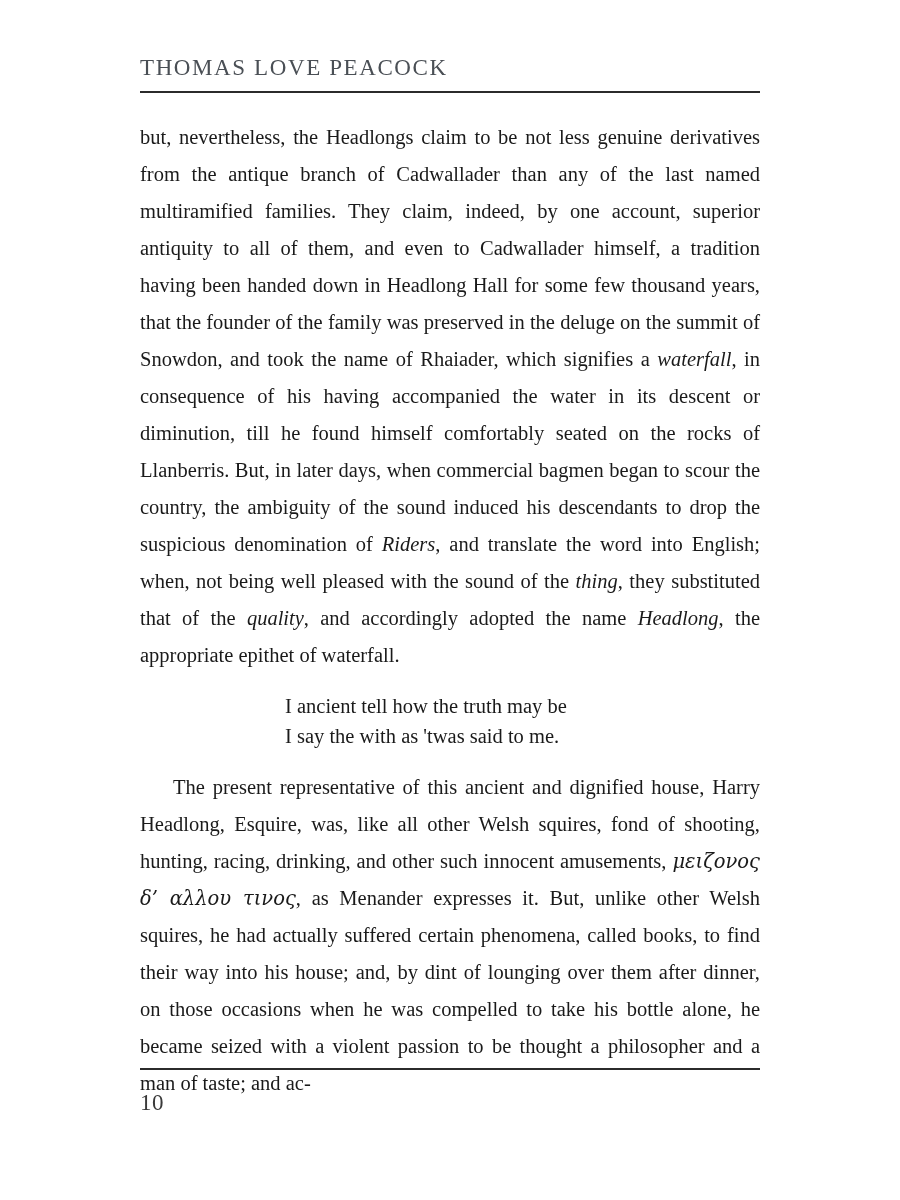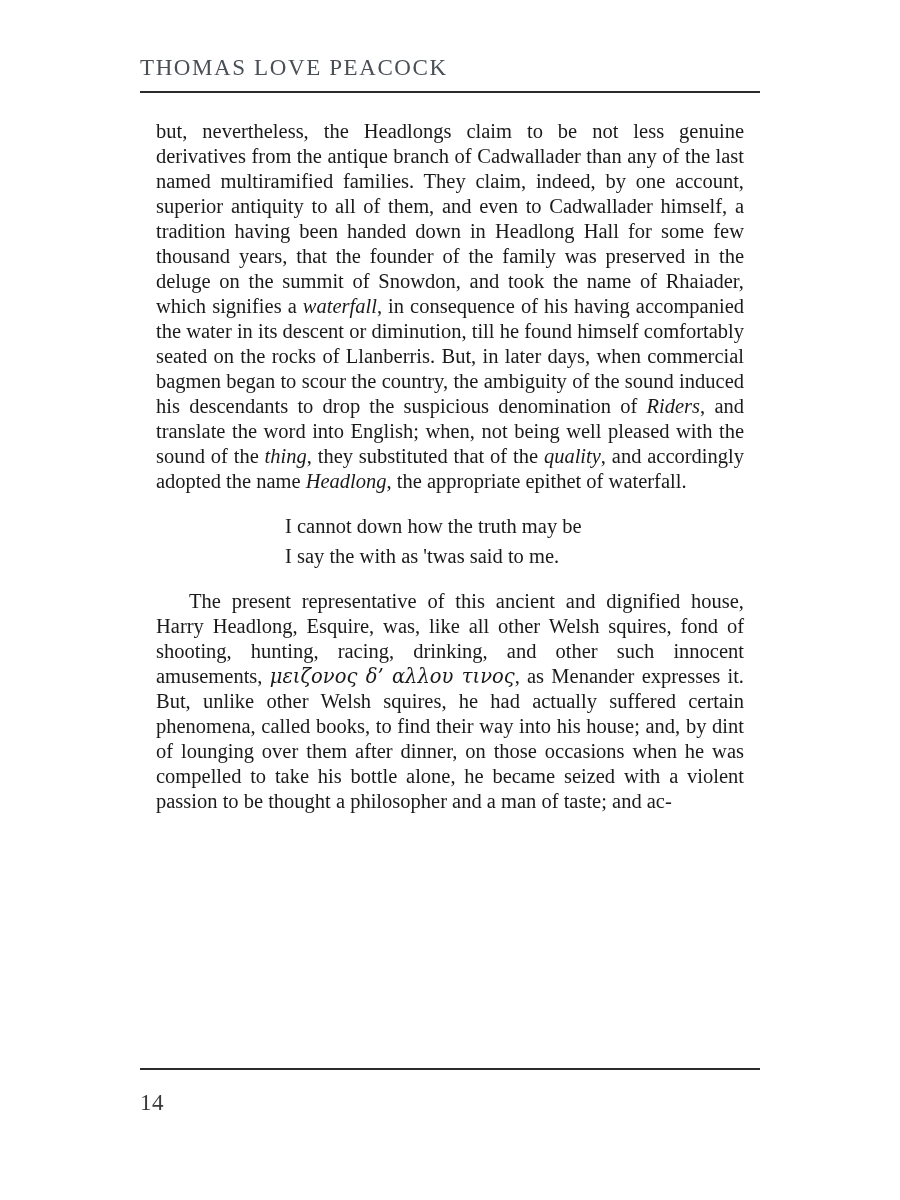--- a/index.html
+++ b/index.html
@@ -41,23 +41,23 @@
     white-space: nowrap;
   }
   .rule-top {
     border-top: 2px solid #2b2b2b;
     width: 620px;
     margin-bottom: 26px;
   }
 
   
   .body-text p {
-    margin: 16px;
+    margin: 0;
     font-size: 20.5px;
-    line-height: 25px;
+    line-height: 37px;
     text-align: justify;
     text-justify: inter-word;
     hyphens: manual;
   }
   .body-text p.cont {
     text-indent: 0;
   }
   .body-text p.indent {
     text-indent: 33px;
   }
@@ -100,25 +100,25 @@
   <div class="content-frame">
 
     <div class="running-head">THOMAS LOVE PEACOCK</div>
     <div class="rule-top"></div>
 
     <div class="body-text">
 
       <p class="cont"><span>but, nevertheless, the Headlongs claim to be not less genuine derivatives from the antique branch of Cadwallader than any of the last named multiramified families. They claim, indeed, by one account, superior antiquity to all of them, and even to Cadwallader himself, a tradition having been handed down in Headlong Hall for some few thousand years, that the founder of the family was preserved in the deluge on the summit of Snowdon, and took the name of Rhaiader, which signifies a </span><em>waterfall</em><span>, in consequence of his having accompanied the water in its descent or diminution, till he found himself comfortably seated on the rocks of Llanberris. But, in later days, when commercial bagmen began to scour the country, the ambiguity of the sound induced his descendants to drop the suspicious denomination of </span><em>Riders</em><span>, and translate the word into English; when, not being well pleased with the sound of the </span><em>thing</em><span>, they substituted that of the </span><em>quality</em><span>, and accordingly adopted the name </span><em>Headlong</em><span>, the appropriate epithet of waterfall.</span></p>
 
       <div class="verse">
-        <div>I cannot down how the truth may be</div>
+        <div>I ancient tell how the truth may be</div>
         <div>I say the with as 'twas said to me.</div>
       </div>
 
       <p class="indent"><span>The present representative of this ancient and dignified house, Harry Headlong, Esquire, was, like all other Welsh squires, fond of shooting, hunting, racing, drinking, and other such innocent amusements, </span><span class="greek">μειζονος δ’ αλλου τινος</span><span>, as Menander expresses it. But, unlike other Welsh squires, he had actually suffered certain phenomena, called books, to find their way into his house; and, by dint of lounging over them after dinner, on those occasions when he was compelled to take his bottle alone, he became seized with a violent passion to be thought a philosopher and a man of taste; and ac-</span></p>
 
     </div>
   </div>
 
   <div class="footer-rule"></div>
-  <div class="folio">14</div>
+  <div class="folio">10</div>
 
 </div>
 
 </body></html>

